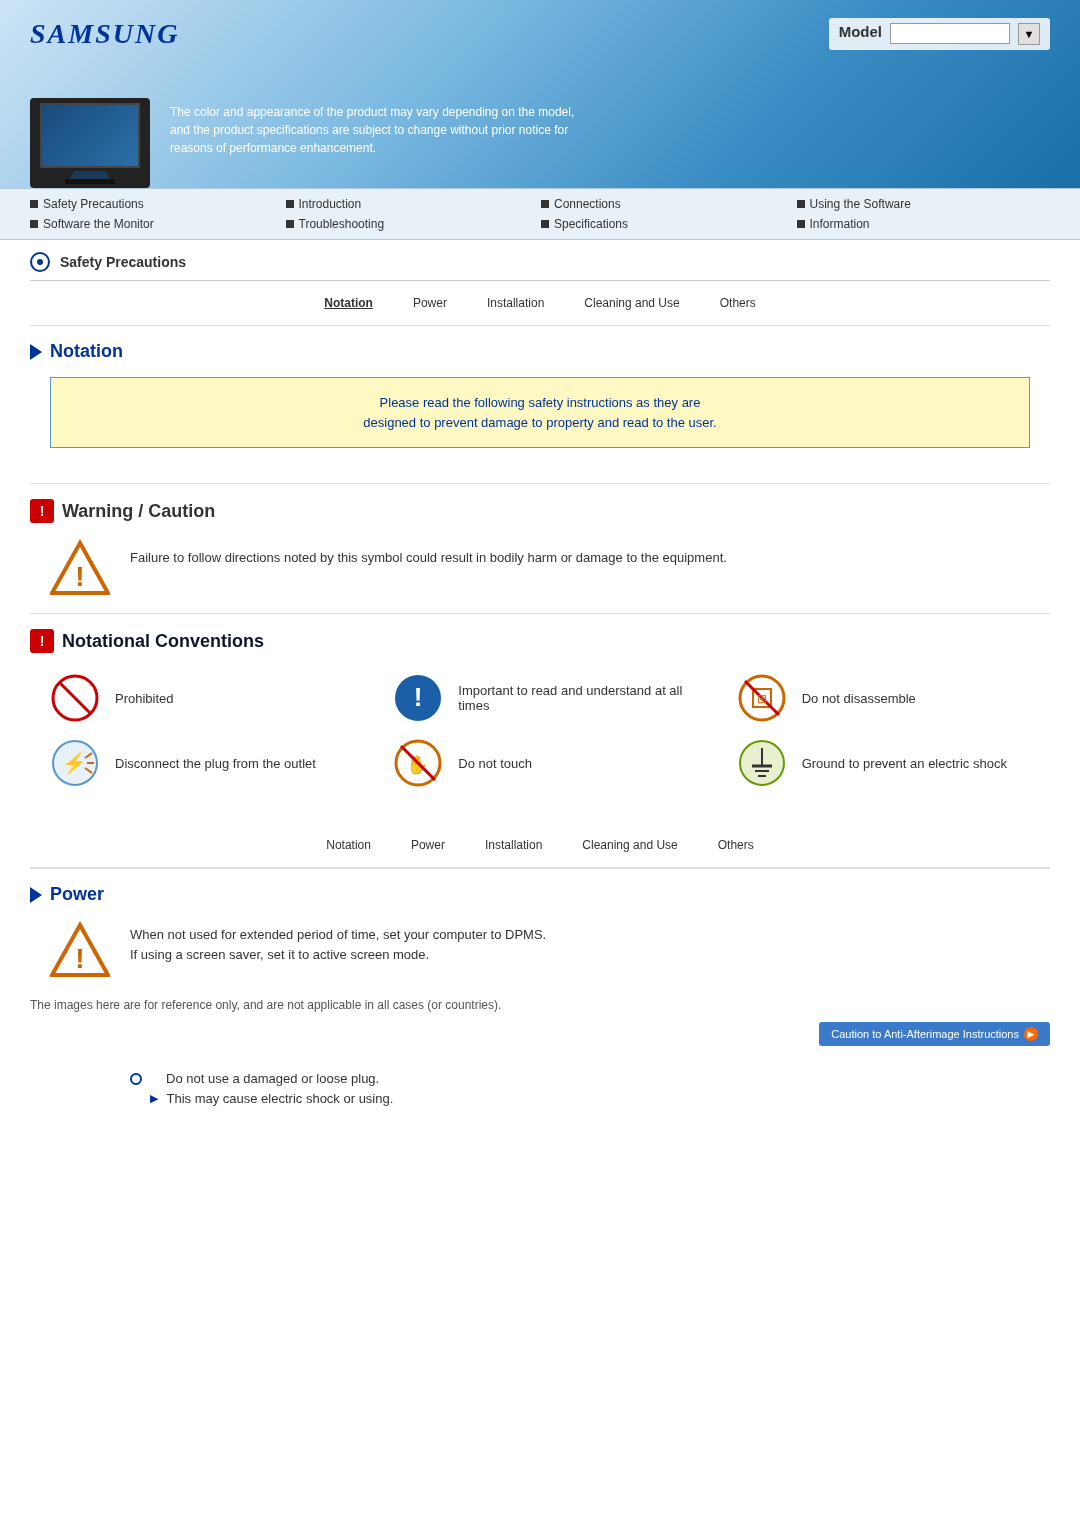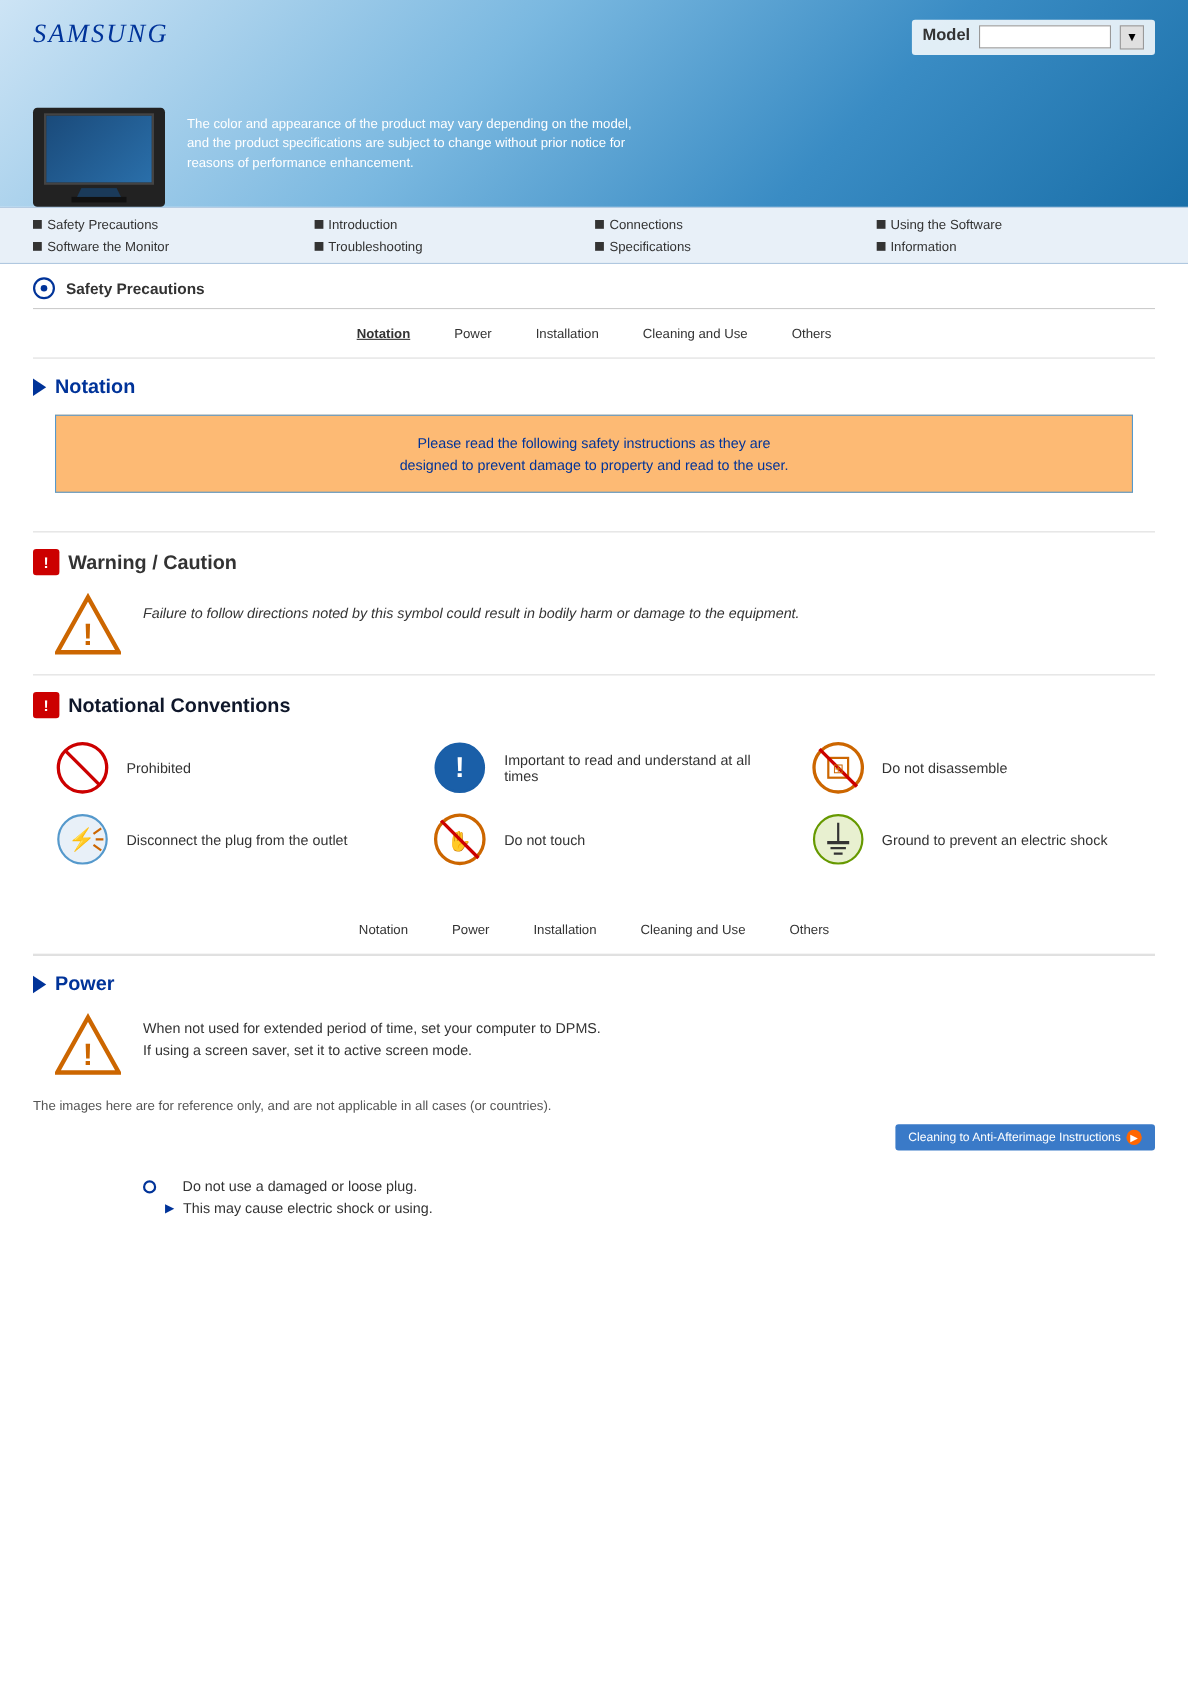--- a/index.html
+++ b/index.html
@@ -18,22 +18,22 @@
       position: relative;
       min-height: 130px;
     }
     .header-top {
       display: flex;
       align-items: flex-start;
       justify-content: space-between;
       margin-bottom: 10px;
     }
     .samsung-logo {
-      font-size: 24px;
-      font-weight: 400;
+      font-size: 28px;
+      font-weight: 700;
       font-style: italic;
       color: #003399;
       letter-spacing: 2px;
       font-family: 'Times New Roman', serif;
     }
     .model-area {
       display: flex;
       align-items: flex-start;
       gap: 8px;
       background: rgba(255,255,255,0.85);
@@ -184,21 +184,21 @@
       border-left: 12px solid #003399;
     }
     .notation-title {
       font-size: 18px;
       font-weight: bold;
       color: #003399;
     }
 
     .info-box {
       border: 1px solid #5599cc;
-      background: #fdba74;
+      background: #fef9c3;
       padding: 15px 20px;
       text-align: center;
       margin: 0 20px 20px 20px;
     }
     .info-box p {
       font-size: 13px;
       color: #003399;
       line-height: 1.5;
     }
 
@@ -245,21 +245,20 @@
     }
     .triangle-warning svg {
       width: 60px;
       height: 60px;
     }
     .warning-text {
       font-size: 13px;
       color: #333;
       line-height: 1.5;
       padding-top: 10px;
-      font-style: italic;
     }
 
     
     .conventions-section {
       padding: 15px 0;
       border-top: 1px solid #ddd;
     }
     .conventions-heading {
       display: flex;
       align-items: center;
@@ -590,21 +589,21 @@
         </svg>
       </div>
       <div class="power-text">
         <span>When not used for extended period of time, set your computer to DPMS.</span><br>
         <span>If using a screen saver, set it to active screen mode.</span>
       </div>
     </div>
     <div class="clearfix">
       <p class="reference-text">The images here are for reference only, and are not applicable in all cases (or countries).</p>
       <button class="shortcut-btn">
-        <span>Cleaning to Anti-Afterimage Instructions</span>
+        <span>Caution to Anti-Afterimage Instructions</span>
         <span class="shortcut-btn-circle">▶</span>
       </button>
     </div>
   </div>
 
   <div class="bullet-list" style="clear:both;padding-top:10px;">
     <div class="bullet-item">
       <div class="bullet-circle"></div>
       <span>Do not use a damaged or loose plug.</span>
     </div>

